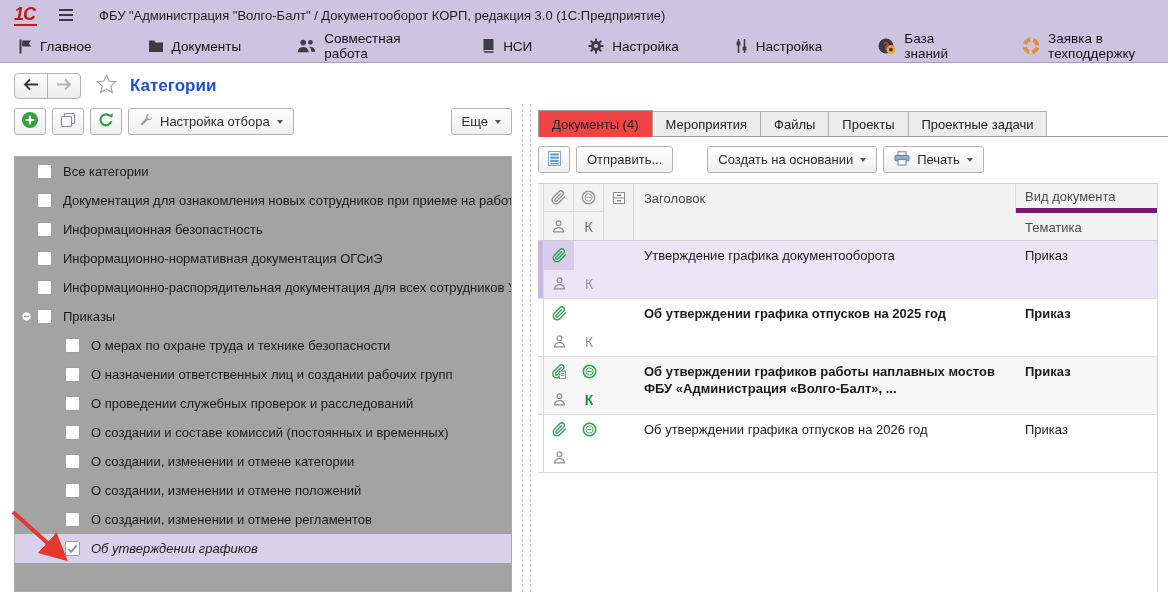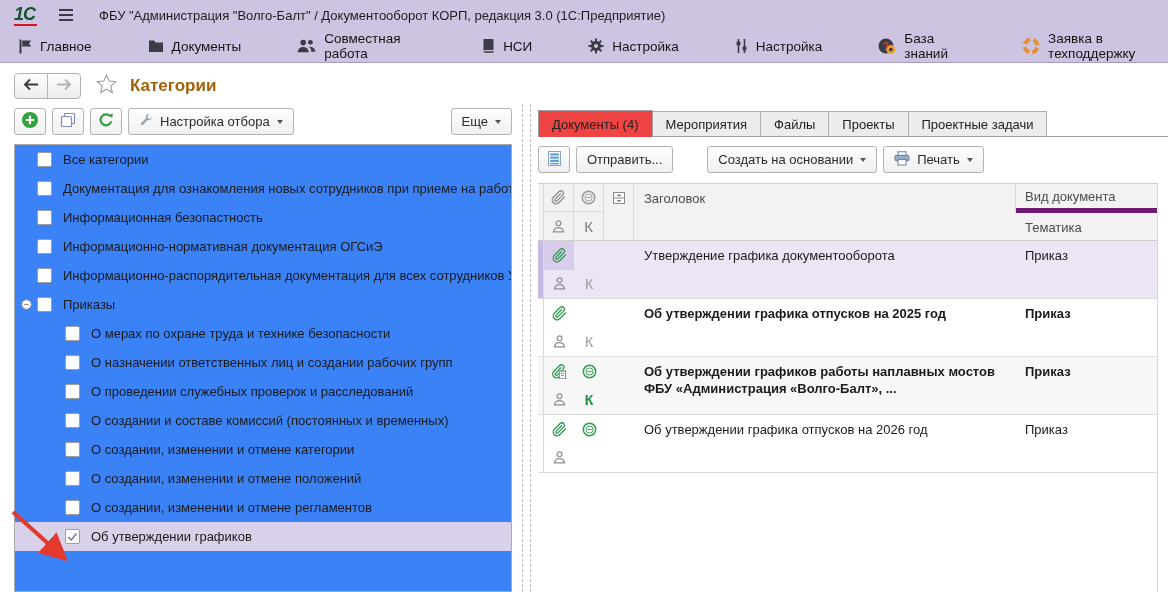--- a/index.html
+++ b/index.html
@@ -3,57 +3,57 @@
 <meta charset="utf-8">
 <style>
   * { box-sizing: border-box; margin: 0; padding: 0; }
   html,body { width:1168px; height:592px; overflow:hidden; }
   body { font-family:"Liberation Sans", sans-serif; background:#fff; }
   .app { position:relative; width:1168px; height:592px; background:#fff; }
 
   
   .titlebar { position:absolute; top:0; left:0; right:0; height:30px; background:#cdc4e2;
               display:flex; align-items:center; padding-left:14px; }
-  .logo { color:#14532d; font-weight:bold; font-style:italic; font-size:18px;
+  .logo { color:#b91c1c; font-weight:bold; font-style:italic; font-size:18px;
           letter-spacing:-1px; line-height:1; border-bottom:2px solid #d5121e; padding:0 2px 1px 0; }
   .hamburger { display:inline-flex; flex-direction:column; gap:3px; margin-left:22px; cursor:pointer; }
   .hamburger i { display:block; width:14px; height:2px; background:#3a3a44; }
   .win-title { font-size:13px; color:#1d1d1d; margin-left:26px; }
 
   
   .navbar { position:absolute; top:30px; left:0; right:0; height:33px; background:#cdc4e2;
             border-bottom:1px solid #a79dc0; display:flex; align-items:center;
             padding-left:18px; gap:56px; }
   .nav-item { display:flex; align-items:center; gap:8px; font-size:13.5px; color:#141414; cursor:pointer; }
   .nav-ic { display:inline-flex; align-items:center; }
 
   
   .crumbrow { position:absolute; top:73px; left:14px; display:flex; align-items:center; }
   .histgrp { display:flex; }
   .hbtn { width:34px; height:26px; background:linear-gradient(#fefefe,#ececec);
           border:1px solid #b3b3b3; display:flex; align-items:center; justify-content:center; cursor:pointer; }
   .hbtn.first { border-radius:4px 0 0 4px; }
   .hbtn.last { border-radius:0 4px 4px 0; margin-left:-1px; }
   .star { margin-left:14px; display:inline-flex; cursor:pointer; }
-  .page-title { font-size:17px; font-weight:bold; color:#a16207; margin-left:12px; }
+  .page-title { font-size:17px; font-weight:bold; color:#1d4ed8; margin-left:12px; }
 
   
   .btn { height:27px; background:linear-gradient(#fefefe,#efefef); border:1px solid #b3b3b3;
          border-radius:3px; display:inline-flex; align-items:center; justify-content:center;
          font-size:13px; color:#2b2b2b; padding:0 10px; gap:7px; cursor:pointer;
          font-family:"Liberation Sans",sans-serif; }
   .btn.icon-only { width:32px; padding:0; }
   .caret { width:0; height:0; border-left:3.5px solid transparent; border-right:3.5px solid transparent;
            border-top:4px solid #555; display:inline-block; }
 
   
   .left-toolbar { position:absolute; top:108px; left:14px; width:498px; display:flex; gap:6px; }
   .more-btn { margin-left:auto; }
-  .tree-box { position:absolute; top:144px; left:14px; width:498px; bottom:0;
-              border:1px solid #ababab; background:#3b82f6; overflow:hidden; }
+  .tree-box { position:absolute; top:156px; left:14px; width:498px; bottom:0;
+              border:1px solid #ababab; background:#a3a3a3; overflow:hidden; }
   .tree-row { height:29px; display:flex; align-items:center; font-size:13px; color:#1b1b1b; cursor:pointer; }
   .tree-row.selected { background:#d9d0ea; }
   .expander { width:16px; flex:none; display:inline-flex; align-items:center; }
   .checkbox { width:15px; height:15px; border:1px solid #9f9f9f; border-radius:2px; background:#fff;
               margin-right:11px; flex:none; display:inline-flex; align-items:center; justify-content:center; }
   .tree-label { white-space:nowrap; overflow:hidden; }
 
   
   .splitter { position:absolute; left:522px; top:104px; bottom:0; width:9px;
               border-left:1px dashed #c3c3c3; border-right:1px dashed #c3c3c3; cursor:col-resize; }
@@ -318,21 +318,21 @@
       <div class="tree-row" style="padding-left: 34px;">
         <span class="expander"></span>
         <span class="checkbox"></span>
         <span class="tree-label">О создании, изменении и отмене положений</span>
       </div>
       <div class="tree-row" style="padding-left: 34px;">
         <span class="expander"></span>
         <span class="checkbox"></span>
         <span class="tree-label">О создании, изменении и отмене регламентов</span>
       </div>
-      <div class="tree-row selected" style="padding-left: 34px;">
+      <div class="tree-row selected" style="padding-left: 34px; font-style: italic;">
         <span class="expander"></span>
         <span class="checkbox checked">
           <svg width="11" height="10" viewBox="0 0 12 10">
             <path d="M1.5 5l3 3.2L10.5 1" fill="none" stroke="#8b84a8" stroke-width="1.9"></path>
           </svg>
         </span>
         <span class="tree-label">Об утверждении графиков</span>
       </div>
     </div>
 

